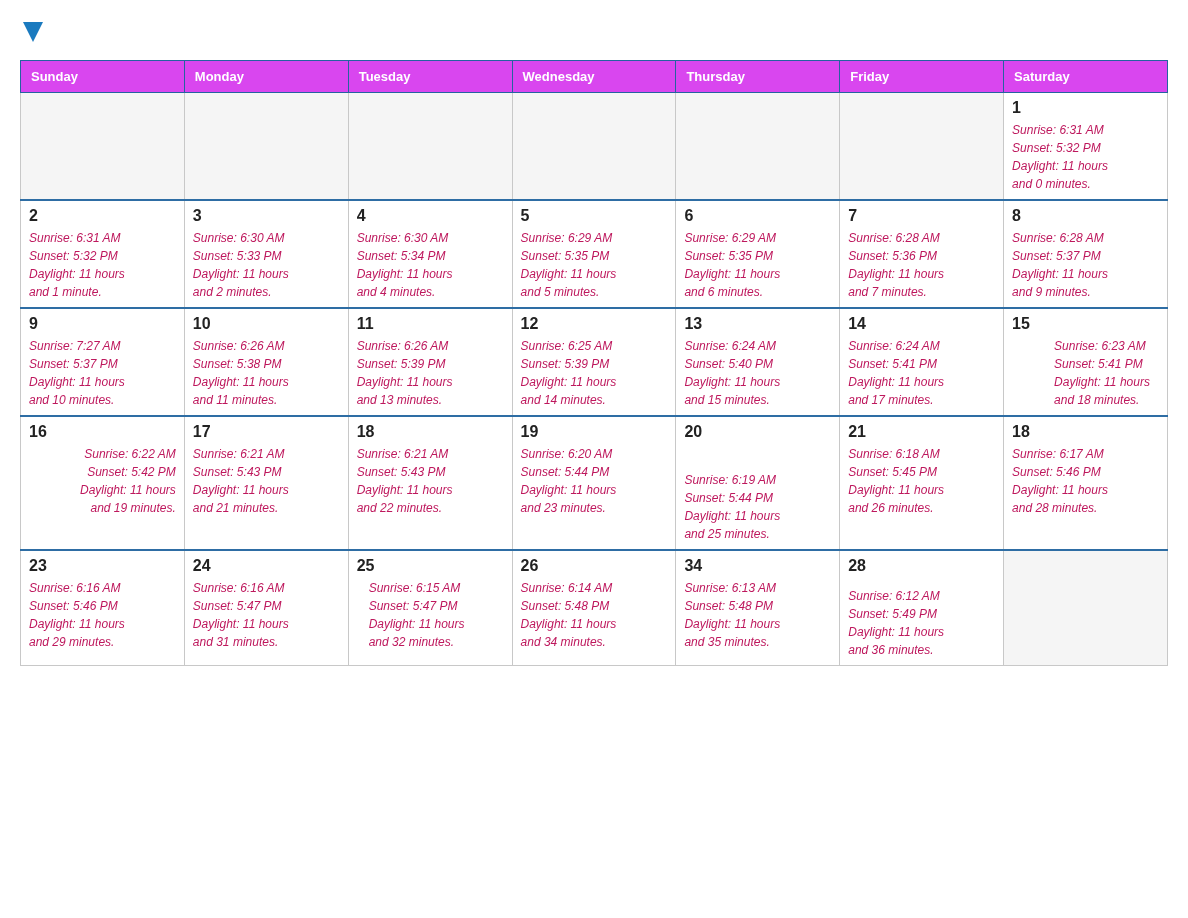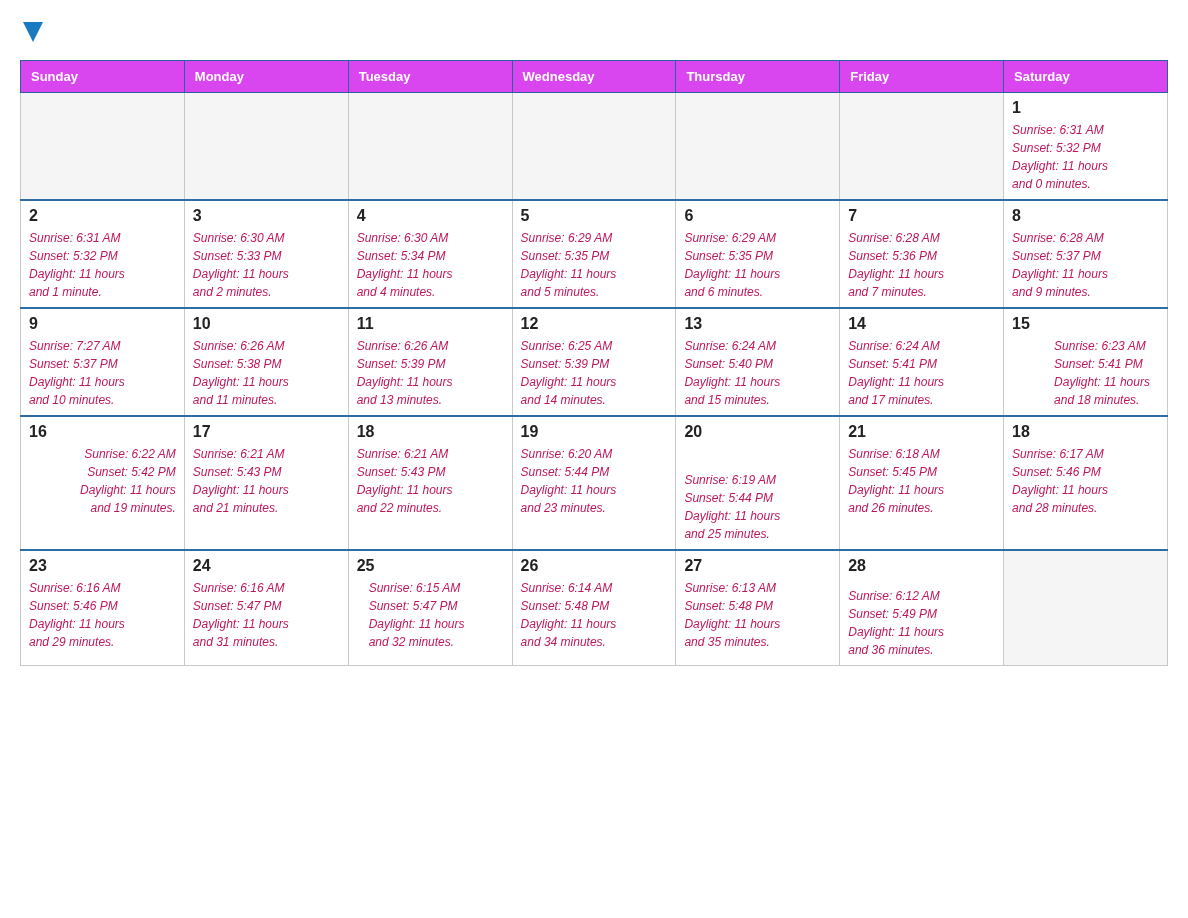--- a/index.html
+++ b/index.html
@@ -317,21 +317,21 @@
 and 32 minutes.</div>
         </td>
         <td>
           <div class="day-number">26</div>
           <div class="day-info" style="white-space: pre-line;">Sunrise: 6:14 AM
 Sunset: 5:48 PM
 Daylight: 11 hours
 and 34 minutes.</div>
         </td>
         <td>
-          <div class="day-number">27</div>
+          <div class="day-number">34</div>
           <div class="day-info" style="white-space: pre-line;">Sunrise: 6:13 AM
 Sunset: 5:48 PM
 Daylight: 11 hours
 and 35 minutes.</div>
         </td>
         <td>
           <div class="day-number">28</div>
           <div class="day-info" style="white-space: pre-line; margin-top: 12px;">Sunrise: 6:12 AM
 Sunset: 5:49 PM
 Daylight: 11 hours

